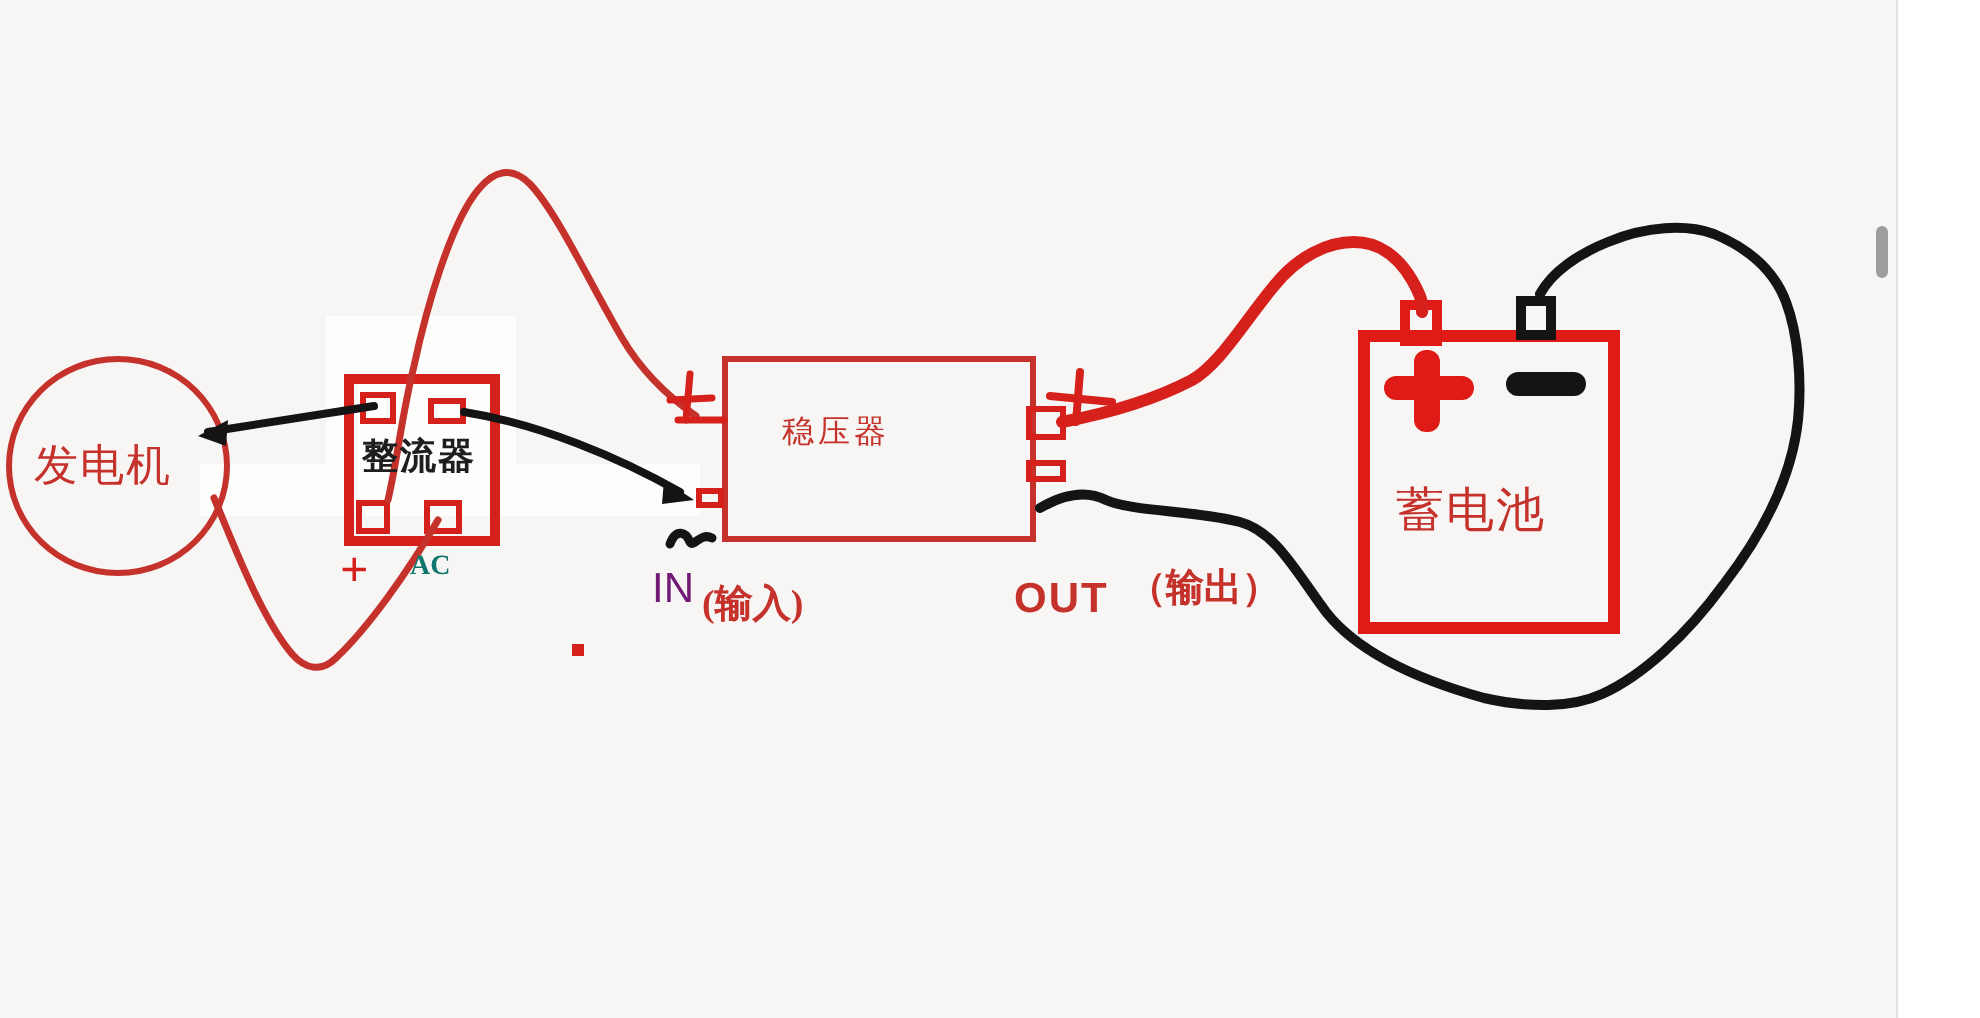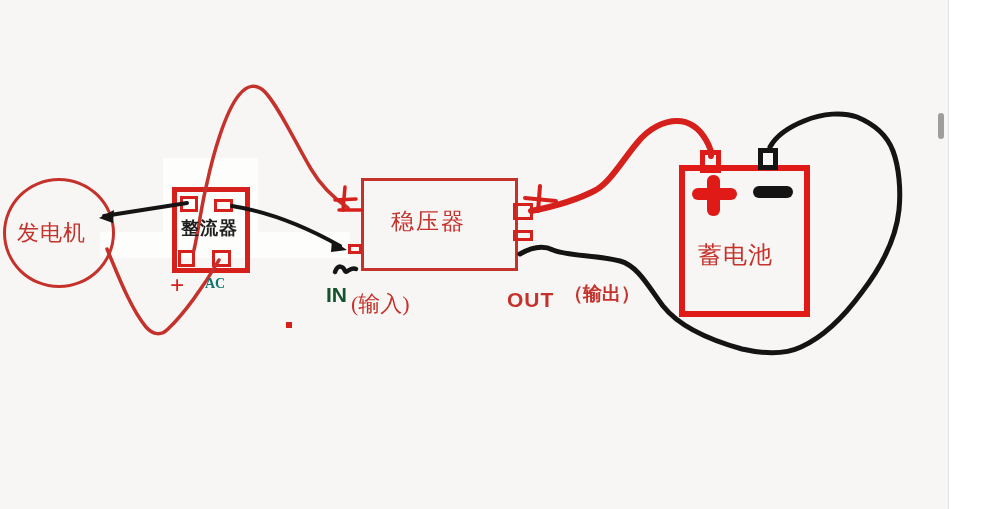--- a/index.html
+++ b/index.html
@@ -26,26 +26,26 @@
   .t-bat-neg{left:758px;top:148px;width:20px;height:22px;border:5px solid #141414;}
   .bar{position:absolute;border-radius:6px;}
   .bat-plus-h{left:692px;top:188px;width:45px;height:12px;background:#e01a17;}
   .bat-plus-v{left:707px;top:175px;width:13px;height:41px;background:#e01a17;}
   .bat-minus{left:753px;top:186px;width:40px;height:12px;background:#141414;}
   .dot{position:absolute;left:286px;top:322px;width:6px;height:6px;background:#d6201c;}
   .lbl{position:absolute;white-space:nowrap;}
   .cjk{font-family:"Liberation Serif",serif;color:#c5322c;}
   .lbl-generator{left:17px;top:218px;width:86px;font-size:22px;text-align:left;letter-spacing:1px;}
   .lbl-rectifier{left:181px;top:216px;font-size:18px;font-weight:bold;color:#1e1e1e;letter-spacing:1px;}
-  .lbl-regulator{left:391px;top:206px;font-size:23px;letter-spacing:2px;}
+  .lbl-regulator{left:391px;top:206px;font-size:16px;letter-spacing:2px;}
   .lbl-battery{left:698px;top:239px;font-size:24px;letter-spacing:1px;}
   .lbl-plus{left:170px;top:272px;font-size:25px;font-weight:bold;color:#d6201c;font-family:"Liberation Serif",serif;}
   .lbl-ac{left:205px;top:276px;font-size:14px;font-weight:bold;color:#0f766e;font-family:Liberation Serif, serif;}
-  .lbl-in{left:326px;top:283px;font-size:21px;font-weight:bold;color:#14532d;}
-  .lbl-in-sub{left:351px;top:289px;font-size:22px;font-weight:normal;}
+  .lbl-in{left:326px;top:283px;font-size:21px;font-weight:normal;color:#701a75;}
+  .lbl-in-sub{left:351px;top:289px;font-size:19px;font-weight:bold;}
   .lbl-out{left:507px;top:288px;font-size:21px;font-weight:bold;color:#c5322c;letter-spacing:1px;text-align:center;}
   .lbl-out-sub{left:564px;top:281px;font-size:19px;font-weight:bold;}
 </style>
 </head>
 <body>
 
 <div class="stage">
 
   <div class="patch" style="left:163px;top:158px;width:95px;height:100px;"></div>
   <div class="patch" style="left:100px;top:232px;width:250px;height:26px;"></div>

